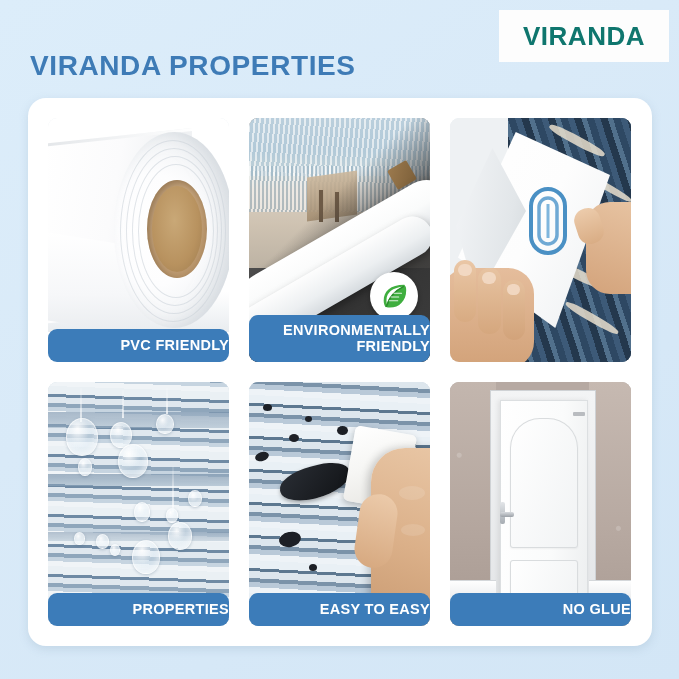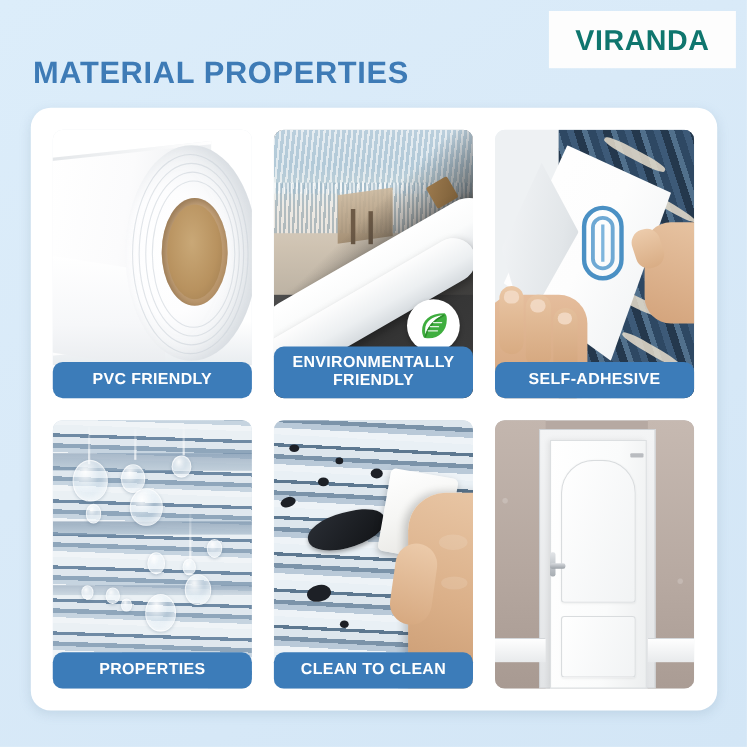--- a/index.html
+++ b/index.html
@@ -39,21 +39,21 @@
   }
   .card{position:relative;width:181px;height:244px;}
   .card-img{
     position:absolute;left:0;top:0;width:181px;height:244px;
     border-radius:9px;overflow:hidden;background:#e9eef2;
   }
   .label{
     position:absolute;left:0;bottom:0;width:181px;
     background:#3c7cb9;border-radius:9px;
     color:#ffffff;font-weight:bold;font-size:14.5px;letter-spacing:.3px;
-    text-align:center;line-height:1.12;
+    text-align:right;line-height:1.12;
     padding:8px 0 9px;box-sizing:border-box;
     z-index:6;
   }
   .label.two-line{padding:7px 0 8px;bottom:0;}
 
   
   .pvc{position:absolute;inset:0;background:#ffffff;}
   .pvc .sheet{
     position:absolute;left:-6px;top:18px;width:150px;height:180px;
     background:linear-gradient(100deg,#ffffff 0%,#fbfbfc 45%,#eef0f2 78%,#f8f9fa 100%);
@@ -311,21 +311,21 @@
 </style>
 </head>
 <body>
 
 <div class="root">
 
   <div class="logo-box">
     <span class="logo-text">VIRANDA</span>
   </div>
 
-  <div class="page-title">MATERIAL PROPERTIES</div>
+  <div class="page-title">VIRANDA PROPERTIES</div>
 
   <div class="panel"></div>
 
   <div class="grid">
 
     <div class="card">
       <div class="card-img">
         <div class="pvc">
           <div class="shade"></div>
           <div class="sheet"></div>
@@ -388,21 +388,20 @@
           <div class="hand fR1"></div>
           <div class="hand handL"></div>
           <div class="hand fL1"></div>
           <div class="hand fL2"></div>
           <div class="hand fL3"></div>
           <div class="nail" style="left:8px;top:146px;width:14px;height:12px;"></div>
           <div class="nail" style="left:32px;top:154px;width:14px;height:12px;"></div>
           <div class="nail" style="left:57px;top:166px;width:13px;height:11px;"></div>
         </div>
       </div>
-      <div class="label">SELF-ADHESIVE</div>
     </div>
 
     <div class="card">
       <div class="card-img">
         <div class="wp">
           <div class="band b1"></div>
           <div class="band b2"></div>
           <div class="band b3"></div>
           <div class="trail" style="left:32px;top:6px;height:34px;"></div>
           <div class="trail" style="left:74px;top:8px;height:28px;"></div>
@@ -437,35 +436,36 @@
           <div class="smudge" style="left:30px;top:150px;width:22px;height:15px;border-radius:50% 45% 50% 50%;transform:rotate(-10deg);"></div>
           <div class="smudge" style="left:60px;top:182px;width:8px;height:7px;"></div>
           <div class="smudge" style="left:6px;top:70px;width:14px;height:9px;transform:rotate(-18deg);"></div>
           <div class="cloth"></div>
           <div class="hand"></div>
           <div class="thumb"></div>
           <div class="knuckle" style="left:150px;top:104px;width:26px;height:14px;"></div>
           <div class="knuckle" style="left:152px;top:142px;width:24px;height:12px;"></div>
         </div>
       </div>
-      <div class="label">CLEAN TO CLEAN</div>
+      <div class="label">EASY TO EASY</div>
     </div>
 
     <div class="card">
       <div class="card-img">
         <div class="door">
           <div class="wallL"></div>
           <div class="wallR"></div>
           <div class="frame"></div>
           <div class="leaf"></div>
           <div class="pnl pnl-top"></div>
           <div class="pnl pnl-bot"></div>
           <div class="handle2"></div>
           <div class="handle"></div>
           <div class="hinge"></div>
           <div class="skirtL"></div>
           <div class="skirtR"></div>
         </div>
       </div>
+      <div class="label">NO GLUE</div>
     </div>
 
   </div>
 </div>
 
 </body></html>

